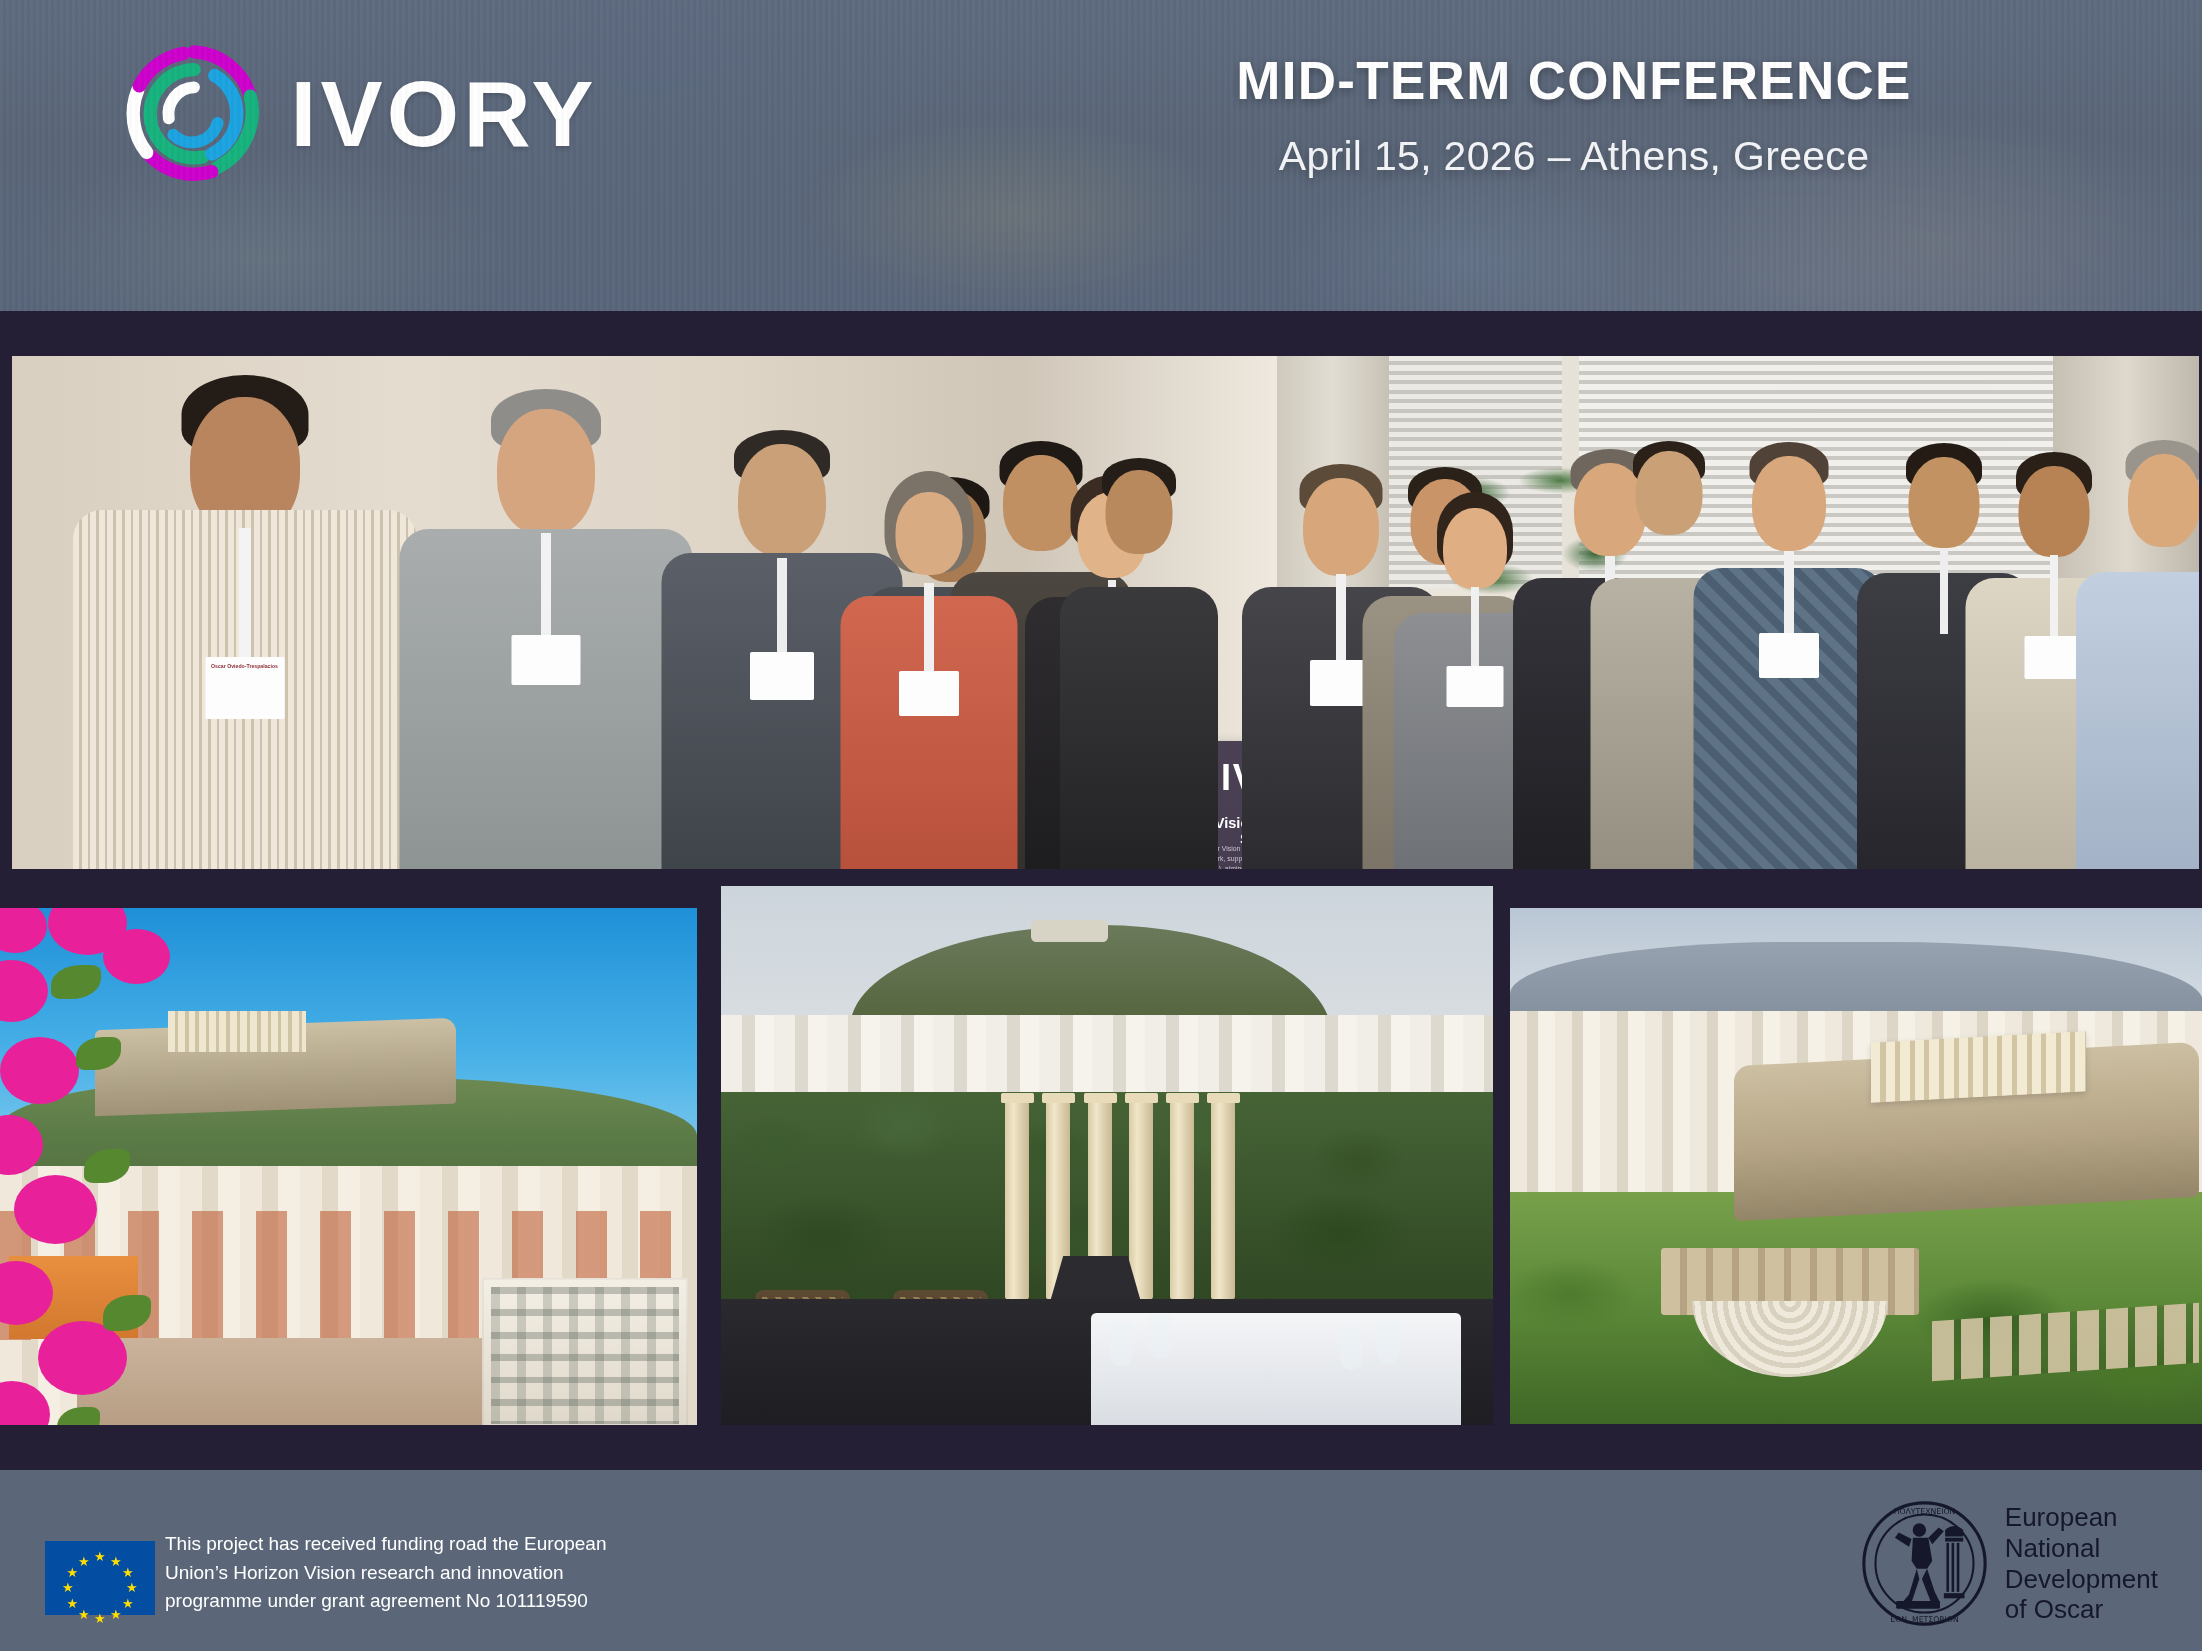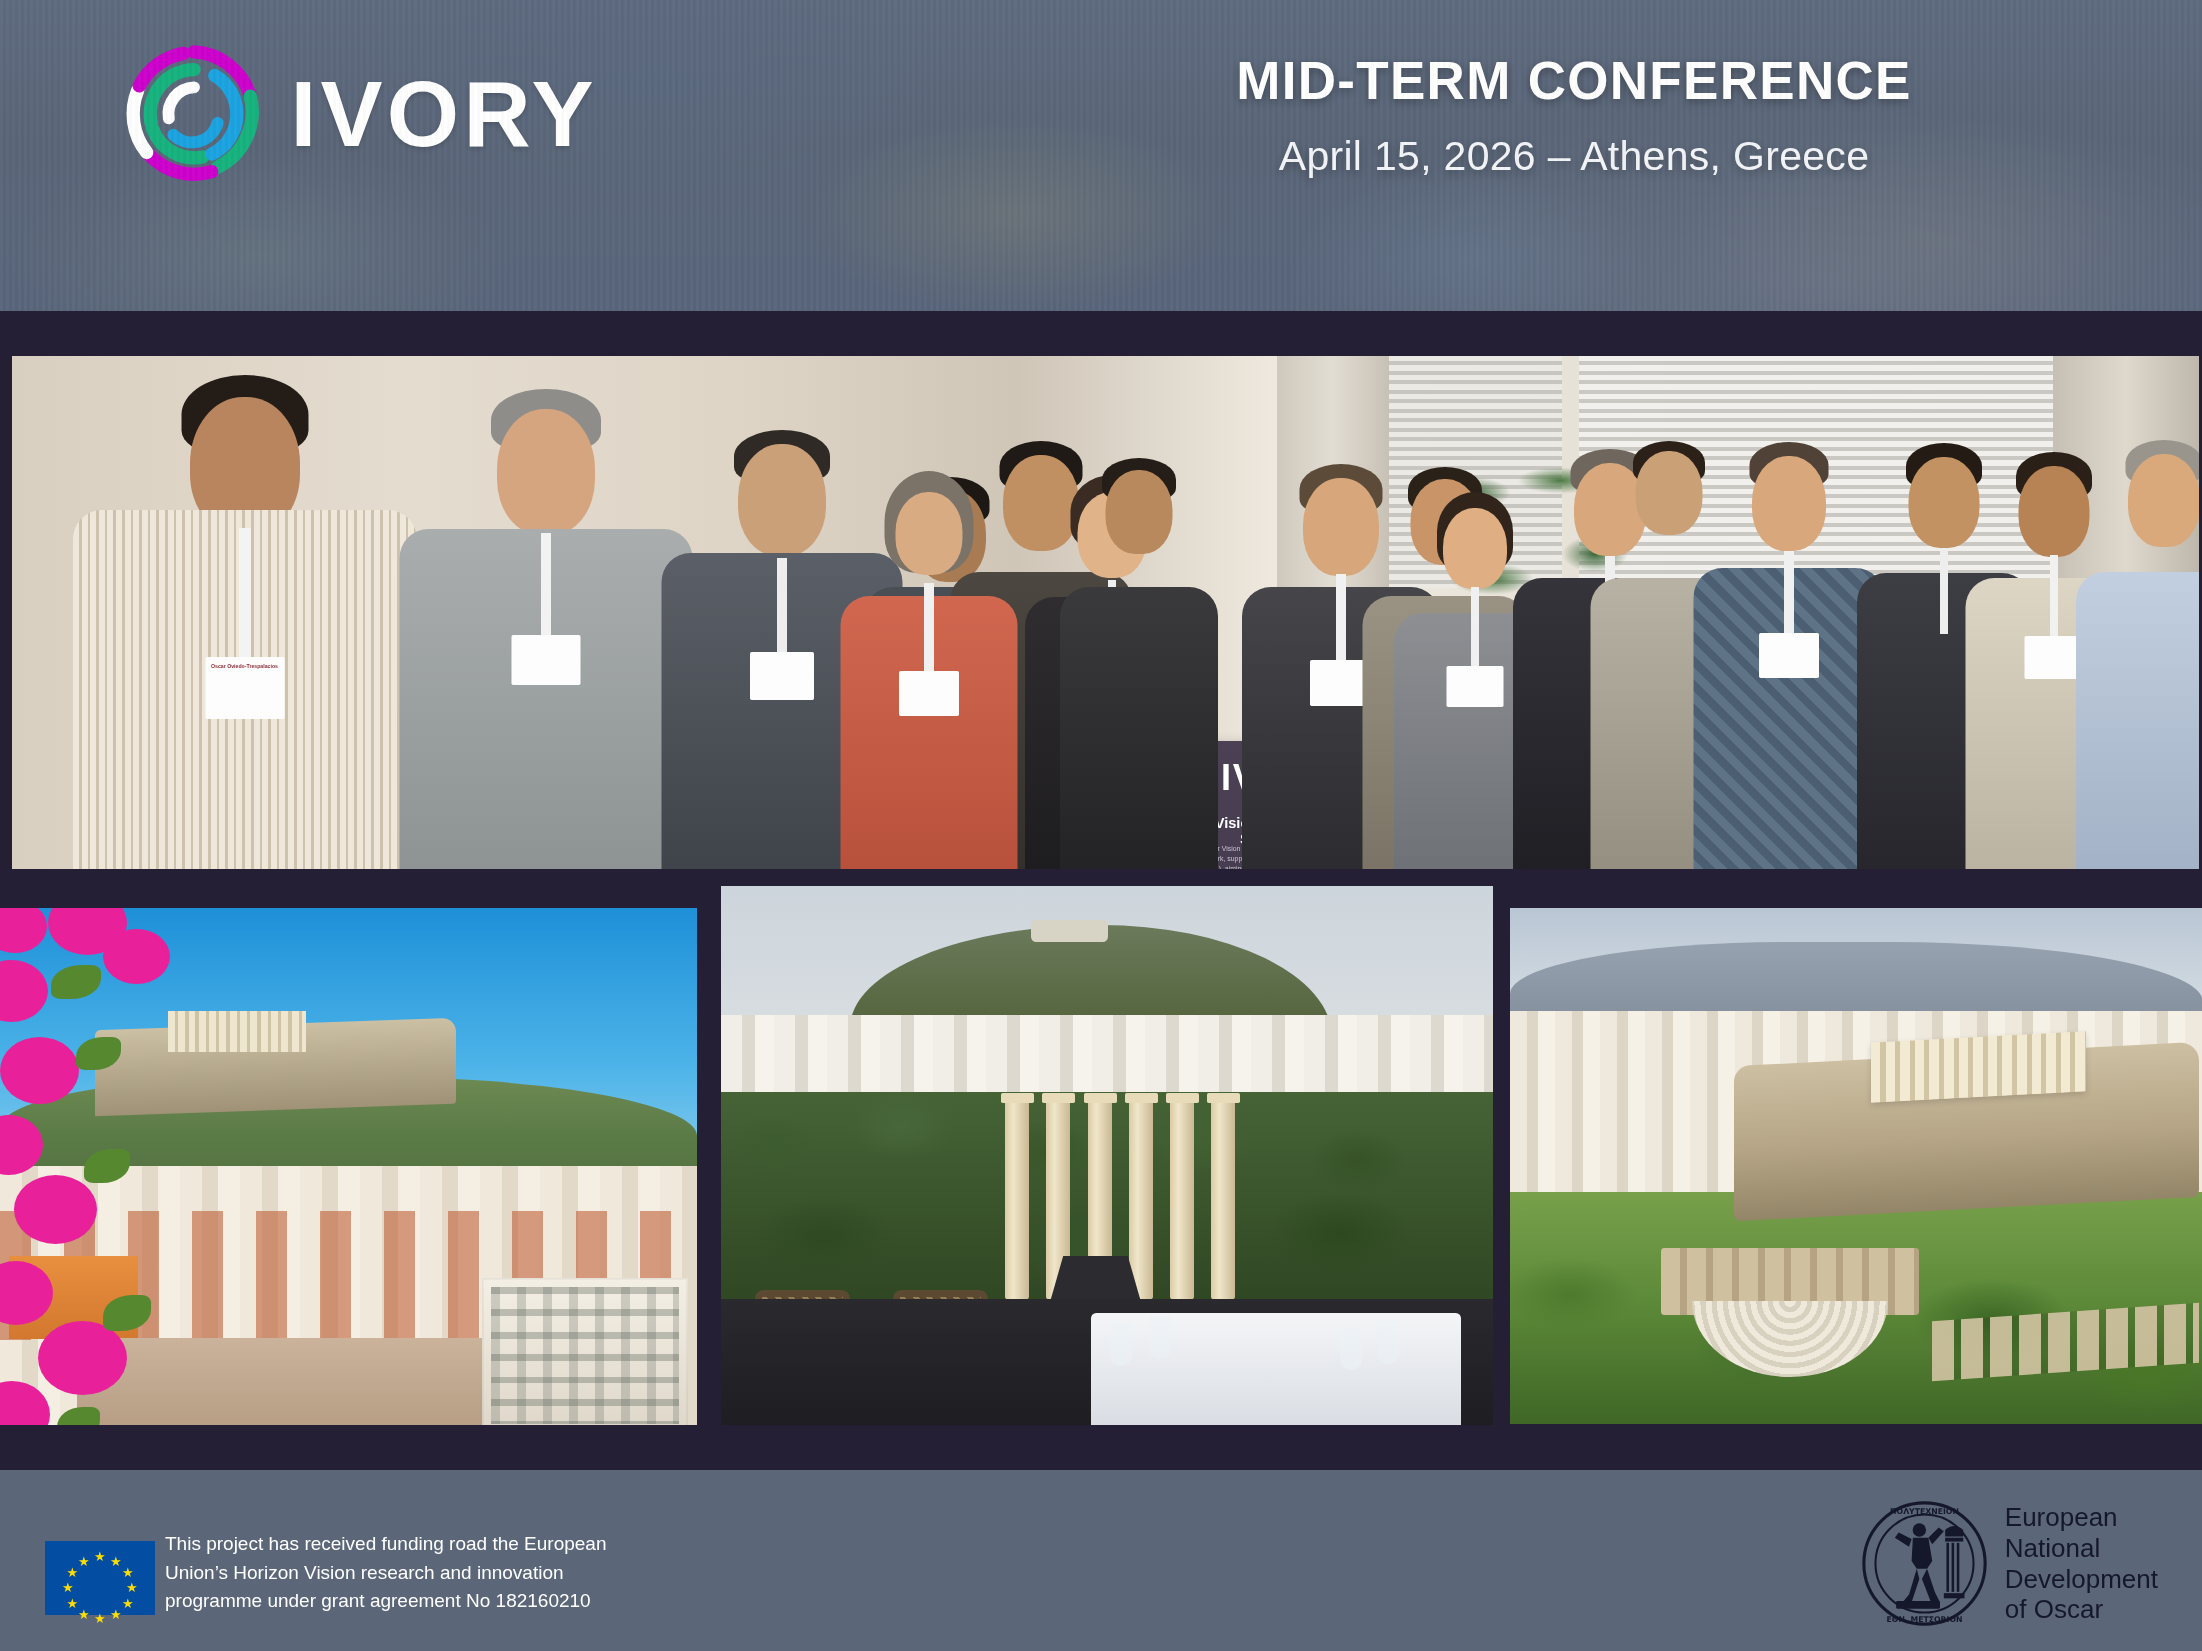--- a/index.html
+++ b/index.html
@@ -218,21 +218,21 @@
     background:#5b6779; }
   .eu-flag { position:absolute; left:45px; top:1541px; width:110px; height:74px;
     background:#034ea2; }
   .eu-star { position:absolute; width:11.2px; height:11.2px; color:#ffdd00; font-size:13px;
     line-height:11.2px; text-align:center; }
   .eu-text { position:absolute; left:165px; top:1530px; width:447px;
     font-size:19px; line-height:1.5; color:#ffffff; text-align:justify; }
   .eu-text div:last-child { text-align:left; }
 
   .ntua { position:absolute; right:45px; top:1499px; display:flex; align-items:center; gap:15.5px; }
-  .ntua-seal { width:129px; height:129px; position:relative;font-weight:bold; }
+  .ntua-seal { width:129px; height:129px; position:relative; }
   .ntua-name { font-size:26px; line-height:1.18; color:#15182a; font-weight:normal; }
 </style>
 </head>
 <body>
 
 <div class="poster">
 
   <div class="header">
 
     <div class="brand">
@@ -532,21 +532,21 @@
     <span class="eu-star" style="left:33px;top:68px;">★</span>
     <span class="eu-star" style="left:21.5px;top:57px;">★</span>
     <span class="eu-star" style="left:17px;top:41px;">★</span>
     <span class="eu-star" style="left:21.5px;top:26px;">★</span>
     <span class="eu-star" style="left:33px;top:14.6px;">★</span>
   </div>
 
   <div class="eu-text">
     <div>This project has received funding road the European</div>
     <div>Union’s  Horizon  Vision  research  and  innovation</div>
-    <div>programme under grant agreement No 182160210</div>
+    <div>programme under grant agreement No 101119590</div>
   </div>
 
   <div class="ntua">
     <div class="ntua-seal">
       <svg viewBox="0 0 100 100" width="129" height="129" aria-hidden="true">
         <circle cx="50" cy="50" r="47" fill="none" stroke="#15182a" stroke-width="2.4"></circle>
         <circle cx="50" cy="50" r="38" fill="none" stroke="#15182a" stroke-width="1.6"></circle>
 
         <g fill="#15182a">
           <circle cx="46" cy="24" r="5.2"></circle>

